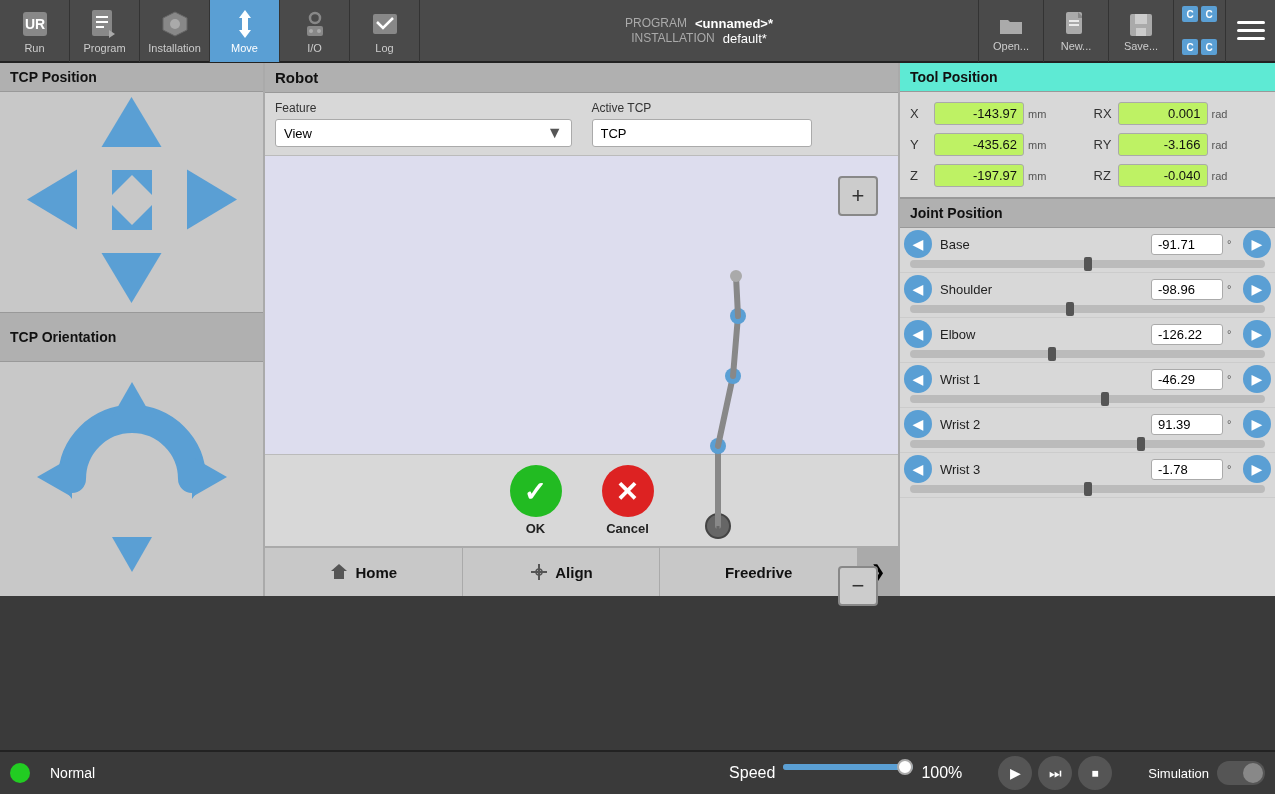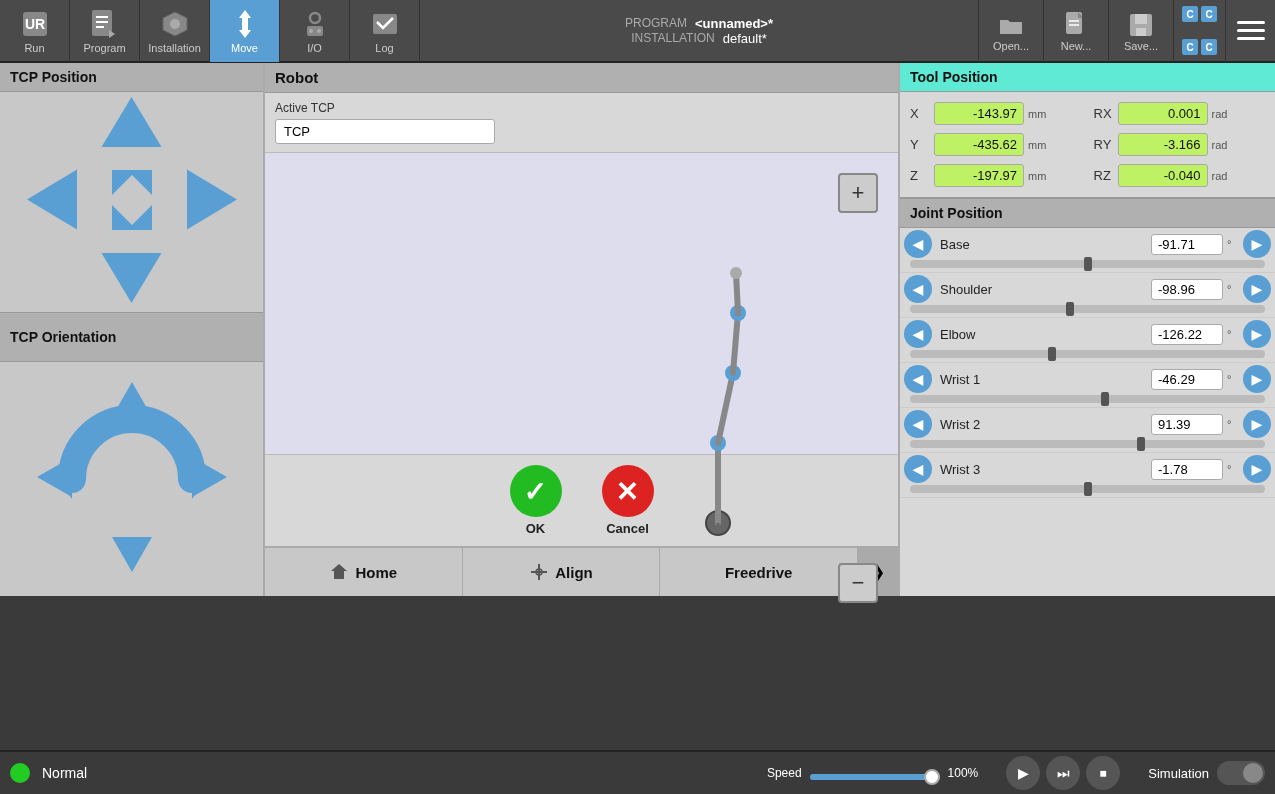--- a/index.html
+++ b/index.html
@@ -377,37 +377,37 @@
     
     .status-bar {
       position: fixed;
       bottom: 0;
       width: 1275px;
       height: 44px;
       background: #3a3a3a;
       display: flex;
       align-items: center;
       padding: 0 10px;
-      gap: 12px;
+      gap: 20px;
       border-top: 2px solid #222;
     }
     .status-dot {
       width: 20px;
       height: 20px;
       background: #22cc22;
       border-radius: 50%;
     }
     .status-text { color: white; font-size: 14px; }
     .speed-section {
       margin-left: auto;
       display: flex;
-      align-items: flex-end;
+      align-items: flex-start;
       gap: 8px;
       color: white;
-      font-size: 12px;
+      font-size: 16px;
     }
     .speed-slider {
       width: 130px;
       height: 6px;
       background: #666;
       border-radius: 3px;
       position: relative;
     }
     .speed-fill {
       height: 100%;
@@ -648,20 +648,27 @@
         </div>
       </div>
     </div>
   </div>
 
   <div class="center-panel">
     <div class="robot-header">Robot</div>
 
     <div class="feature-row">
       <div class="feature-group">
+        <div class="feature-label">Feature</div>
+        <div class="feature-select" style="min-width:160px;">
+          <span>View</span>
+          <span class="chevron">▼</span>
+        </div>
+      </div>
+      <div class="feature-group">
         <div class="feature-label">Active TCP</div>
         <input class="tcp-input" type="text" readonly="" style="width: 220px;" value="TCP">
       </div>
     </div>
 
     <div class="robot-view" style="flex:1; position:relative;">
 
       <div class="plus-btn" style="top:20px; right:20px; position:absolute;">+</div>
 
       <svg width="200" height="380" viewBox="0 0 200 380" style="position:absolute; right:80px; top:20px;">

